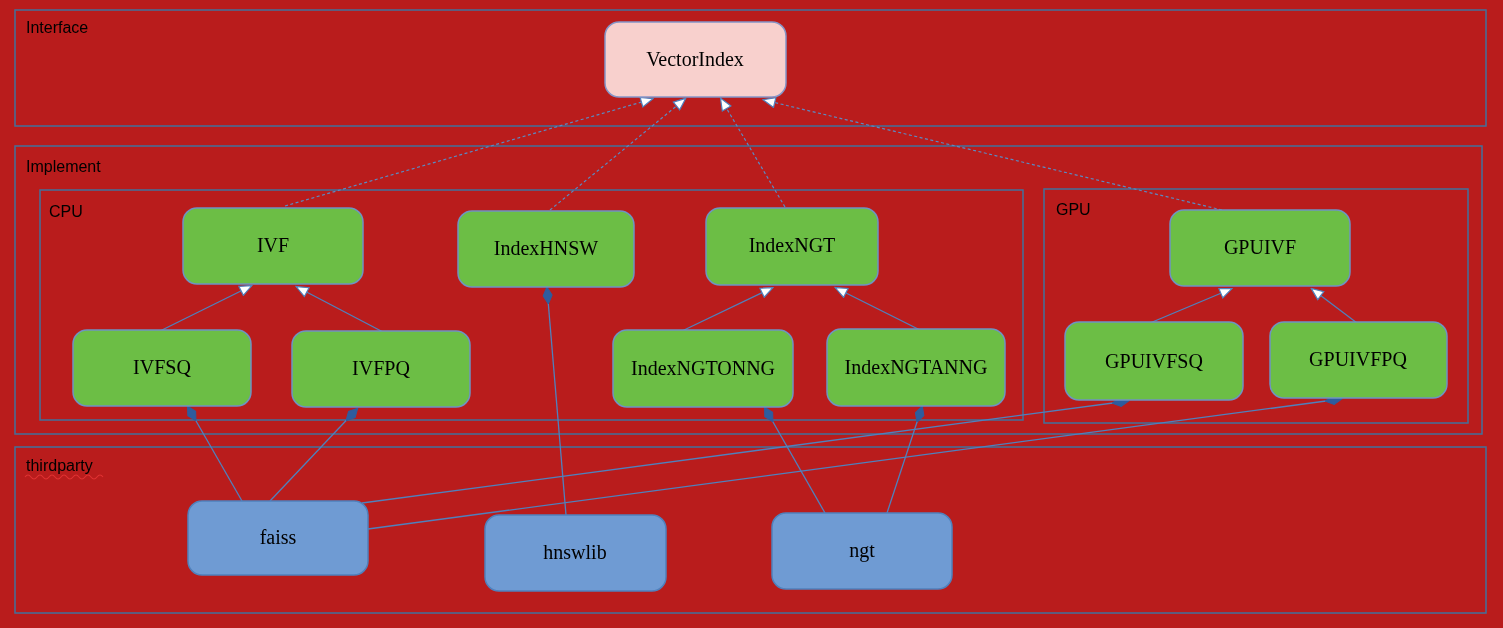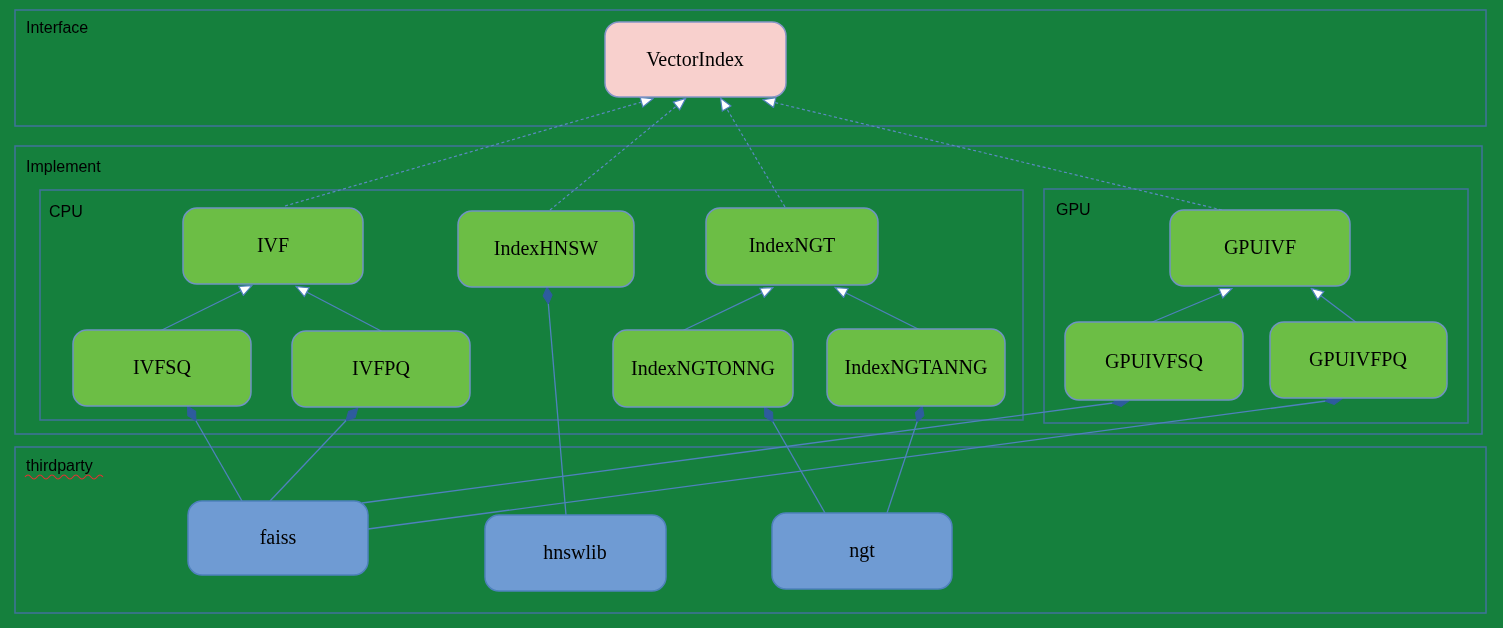--- a/index.html
+++ b/index.html
@@ -1,16 +1,16 @@
 <!DOCTYPE html>
 <html><head>
 <meta charset="utf-8">
 <style>
   html, body { margin: 0; padding: 0; background: #ffffff; }
-  .canvas { width: 1503px; height: 628px; position: relative; background: #15803d; }
+  .canvas { width: 1503px; height: 628px; position: relative; background: #b91c1c; }
   svg { display: block; }
   text { fill: #000; }
   .container-label { font-family: "Liberation Sans", sans-serif; font-size: 16px; }
   .node-label { font-family: "Liberation Serif", serif; font-size: 20px; text-anchor: middle; }
   .container-rect { fill: none; stroke: #41719c; stroke-width: 1.5; }
   .node-green { fill: #6cbe45; stroke: #6f93c2; stroke-width: 1.5; }
   .node-pink { fill: #f8d0cd; stroke: #8595c8; stroke-width: 1.5; }
   .node-blue { fill: #6f9bd3; stroke: #4f81bd; stroke-width: 1.5; }
   .edge-solid { stroke: #4f81bd; stroke-width: 1.3; fill: none; }
   .edge-dashed { stroke: #5b8ac2; stroke-width: 1.2; fill: none; stroke-dasharray: 3 2.5; }

